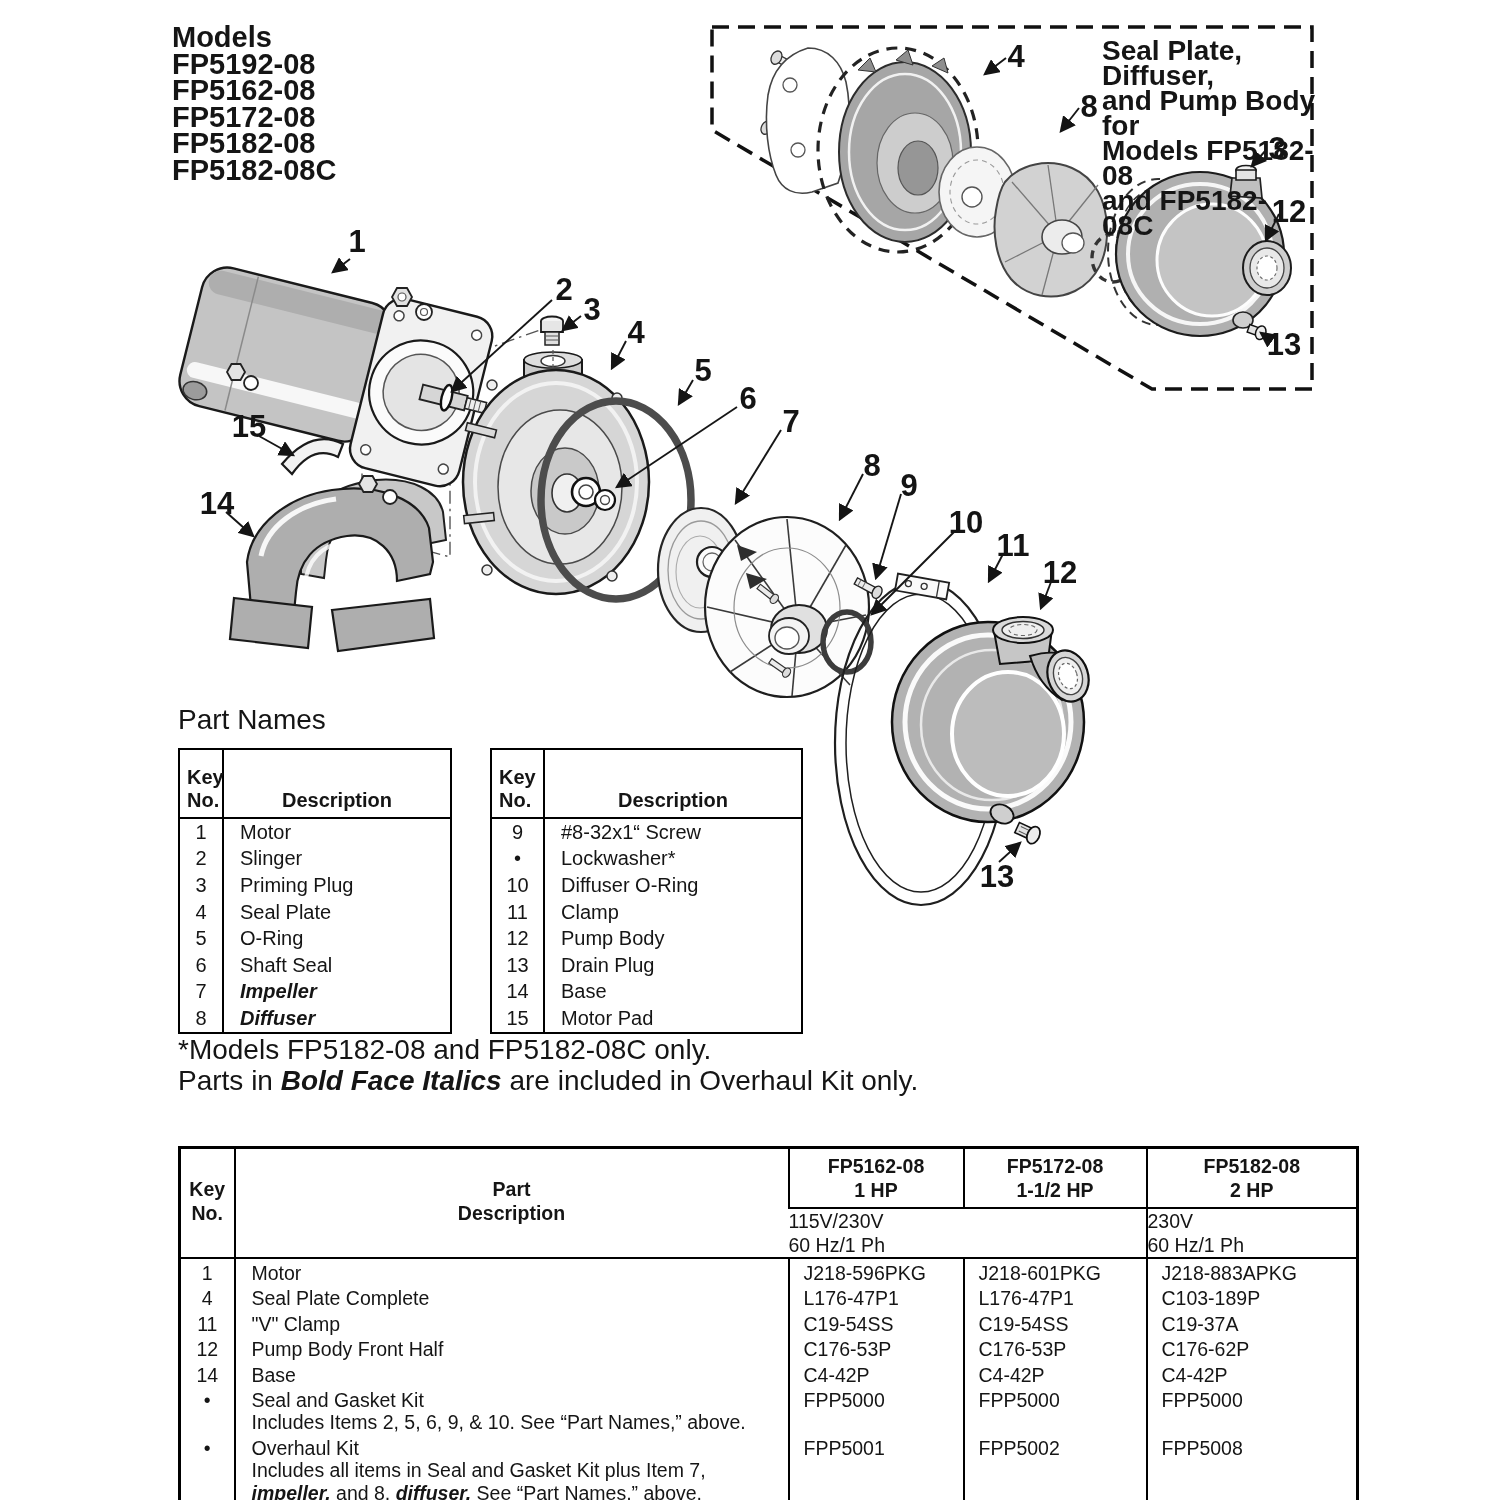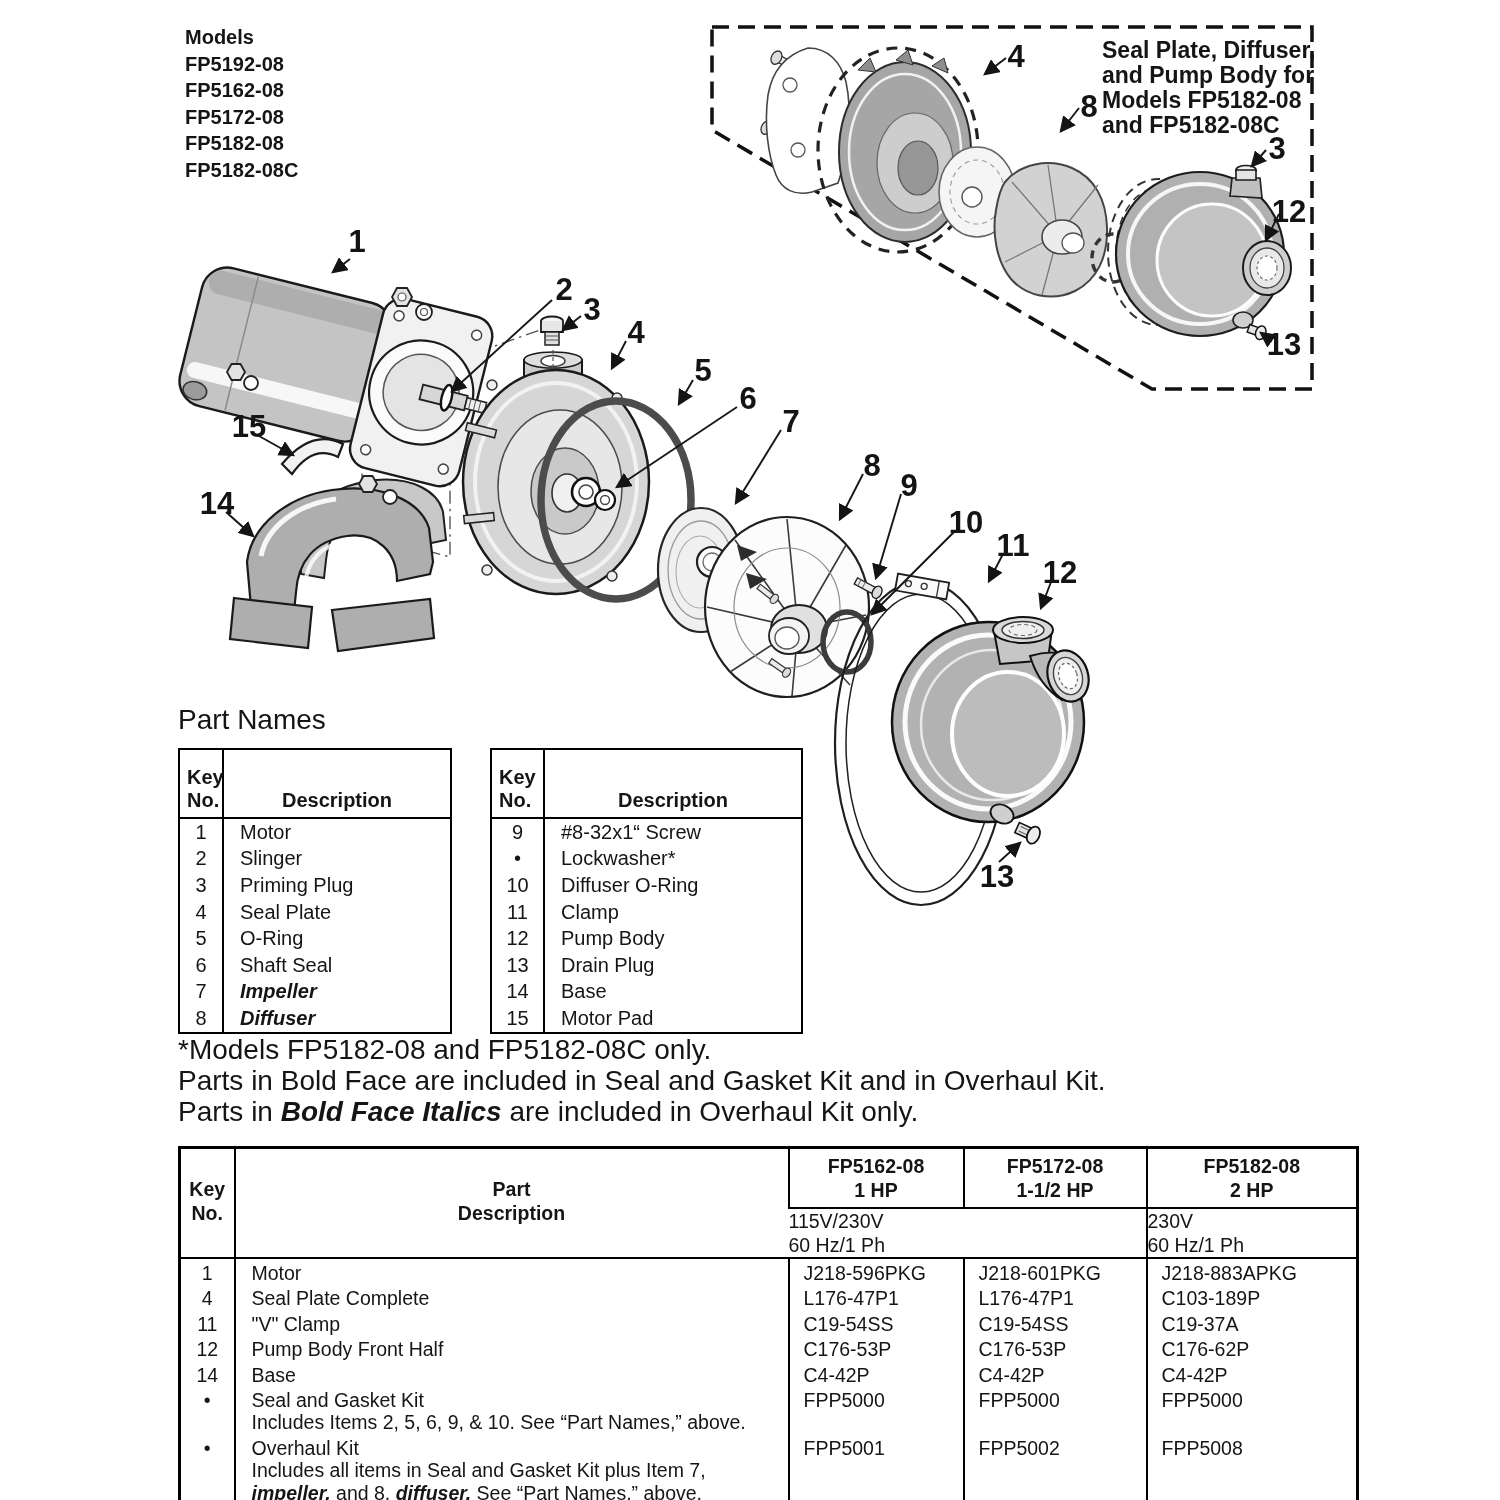--- a/index.html
+++ b/index.html
@@ -1,22 +1,22 @@
 <!DOCTYPE html>
 <html><head>
 <meta charset="utf-8">
 <style>
   html,body{margin:0;padding:0;background:#fff;}
   body{width:1500px;height:1500px;position:relative;overflow:hidden;
        font-family:"Liberation Sans",sans-serif;color:#151515;}
   .abs{position:absolute;}
   
-  .models{left:185px;top:24px;font-size:20px;font-weight:bold;line-height:26.5px;}
+  .models{left:172px;top:24px;font-size:29px;font-weight:bold;line-height:26.5px;}
   
-  .inset-caption{left:1102px;top:38px;width:215px;font-size:23px;font-weight:bold;line-height:25px;}
+  .inset-caption{left:1102px;top:38px;width:215px;font-size:28px;font-weight:bold;line-height:25px;}
   
   svg.diag{position:absolute;left:0;top:0;}
   .co{font:700 31px "Liberation Sans",sans-serif;fill:#141414;text-anchor:middle;}
   .leader{stroke:#161616;stroke-width:1.9;fill:none;}
   .dashdot{stroke:#555;stroke-width:1.4;fill:none;stroke-dasharray:13 5 2.5 5;}
   
   .pn-title{left:178px;top:704px;font-size:28px;font-weight:normal;}
   table.pn{border-collapse:collapse;table-layout:fixed;border:2.6px solid #000;font-size:20px;}
   .pn th,.pn td{border-left:2.2px solid #000;padding:0;}
   .pn th:first-child,.pn td:first-child{border-left:none;}
@@ -463,23 +463,20 @@
     <tr>
         <td class="k">15</td>
         <td class="d plain">Motor Pad</td>
       </tr>
   </tbody>
 </table>
 
 <div class="abs notes">
   <div class="bold">*Models FP5182-08 and FP5182-08C only.</div>
   <div>
-    <span>Parts in </span><span class="bold">Bold Face</span><span> are included in Seal and Gasket Kit and in Overhaul Kit.</span>
-  </div>
-  <div>
     <span>Parts in </span><span class="bolditalic">Bold Face Italics</span><span> are included in Overhaul Kit only.</span>
   </div>
 </div>
 
 <table class="bt abs" style="left:178px;top:1146px;width:1178px;">
   <colgroup>
     <col style="width:55px">
       <col style="width:554px">
       <col style="width:175px">
       <col style="width:183px">

